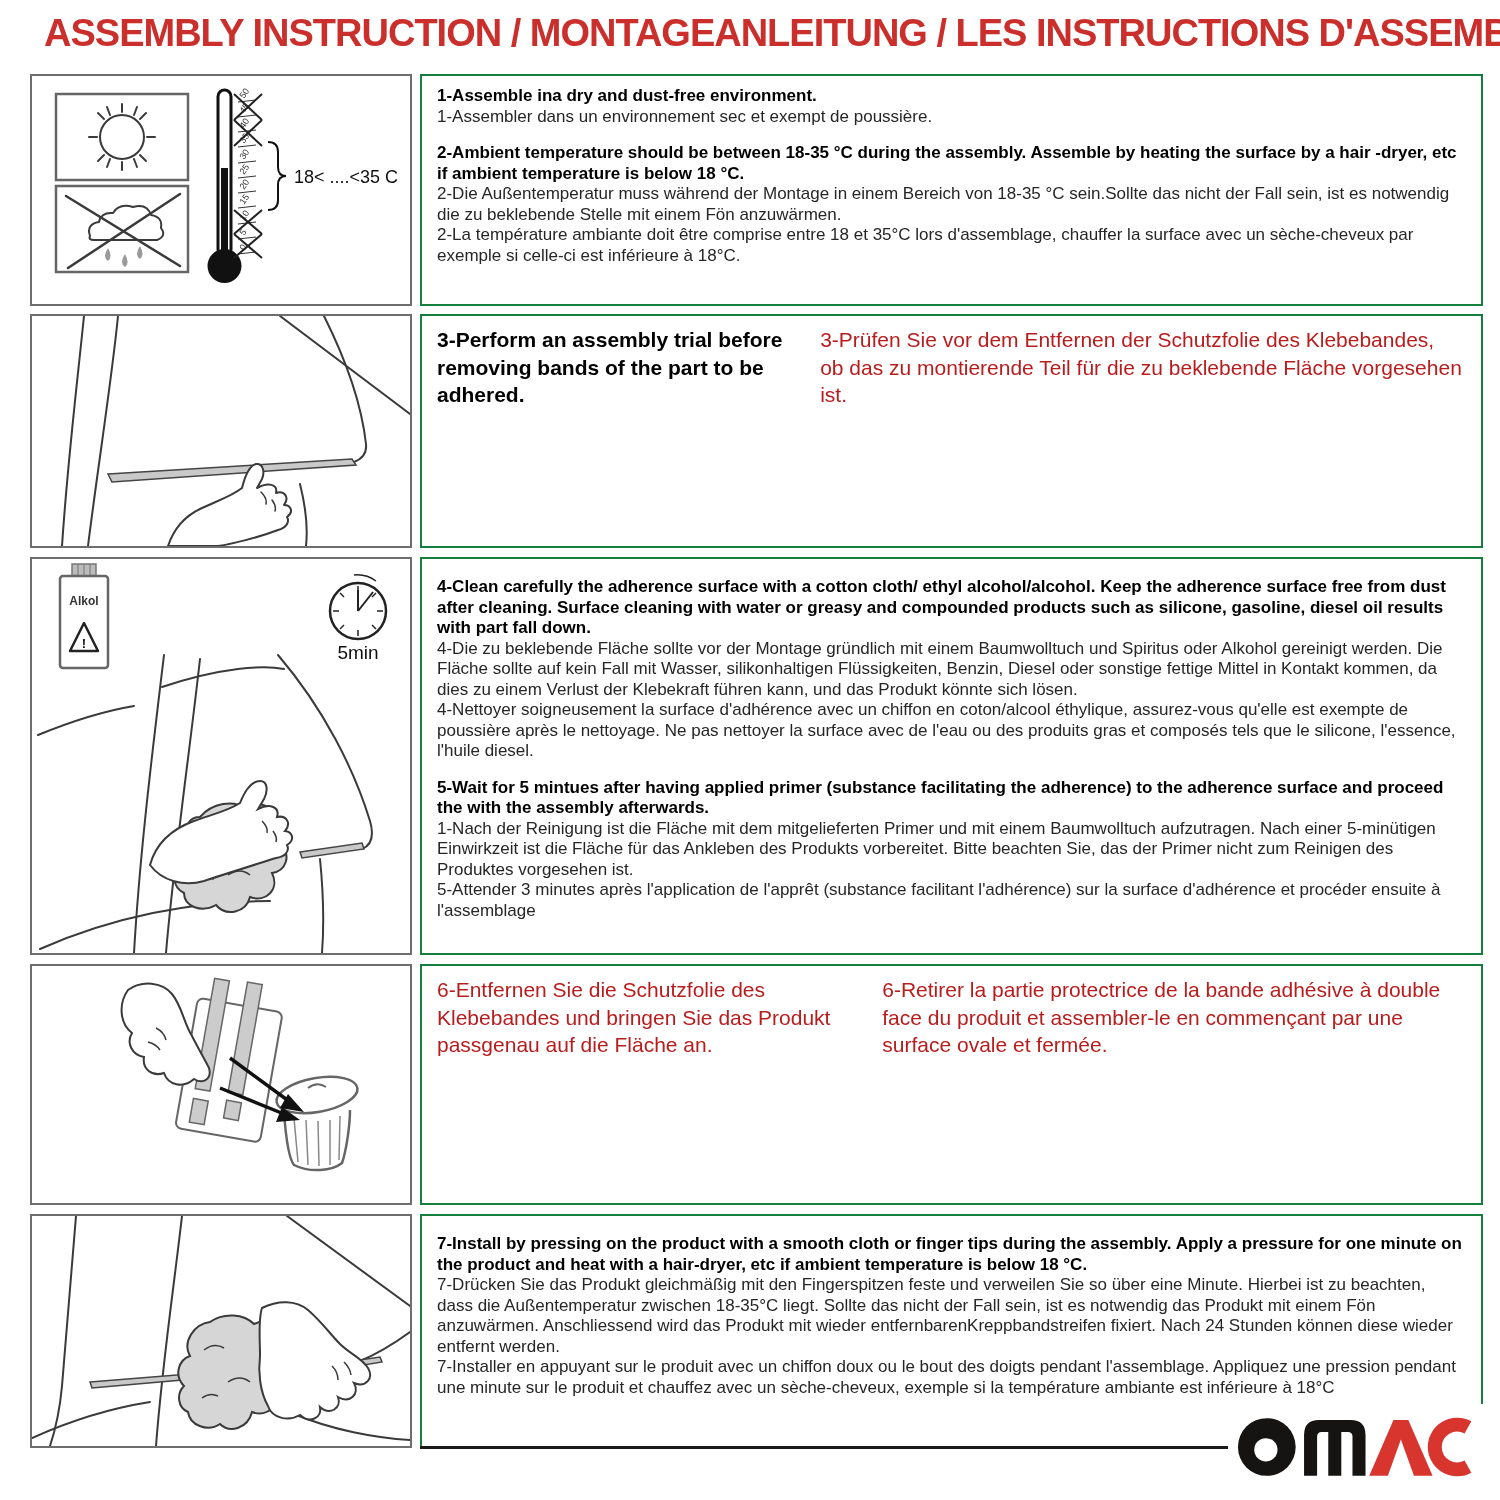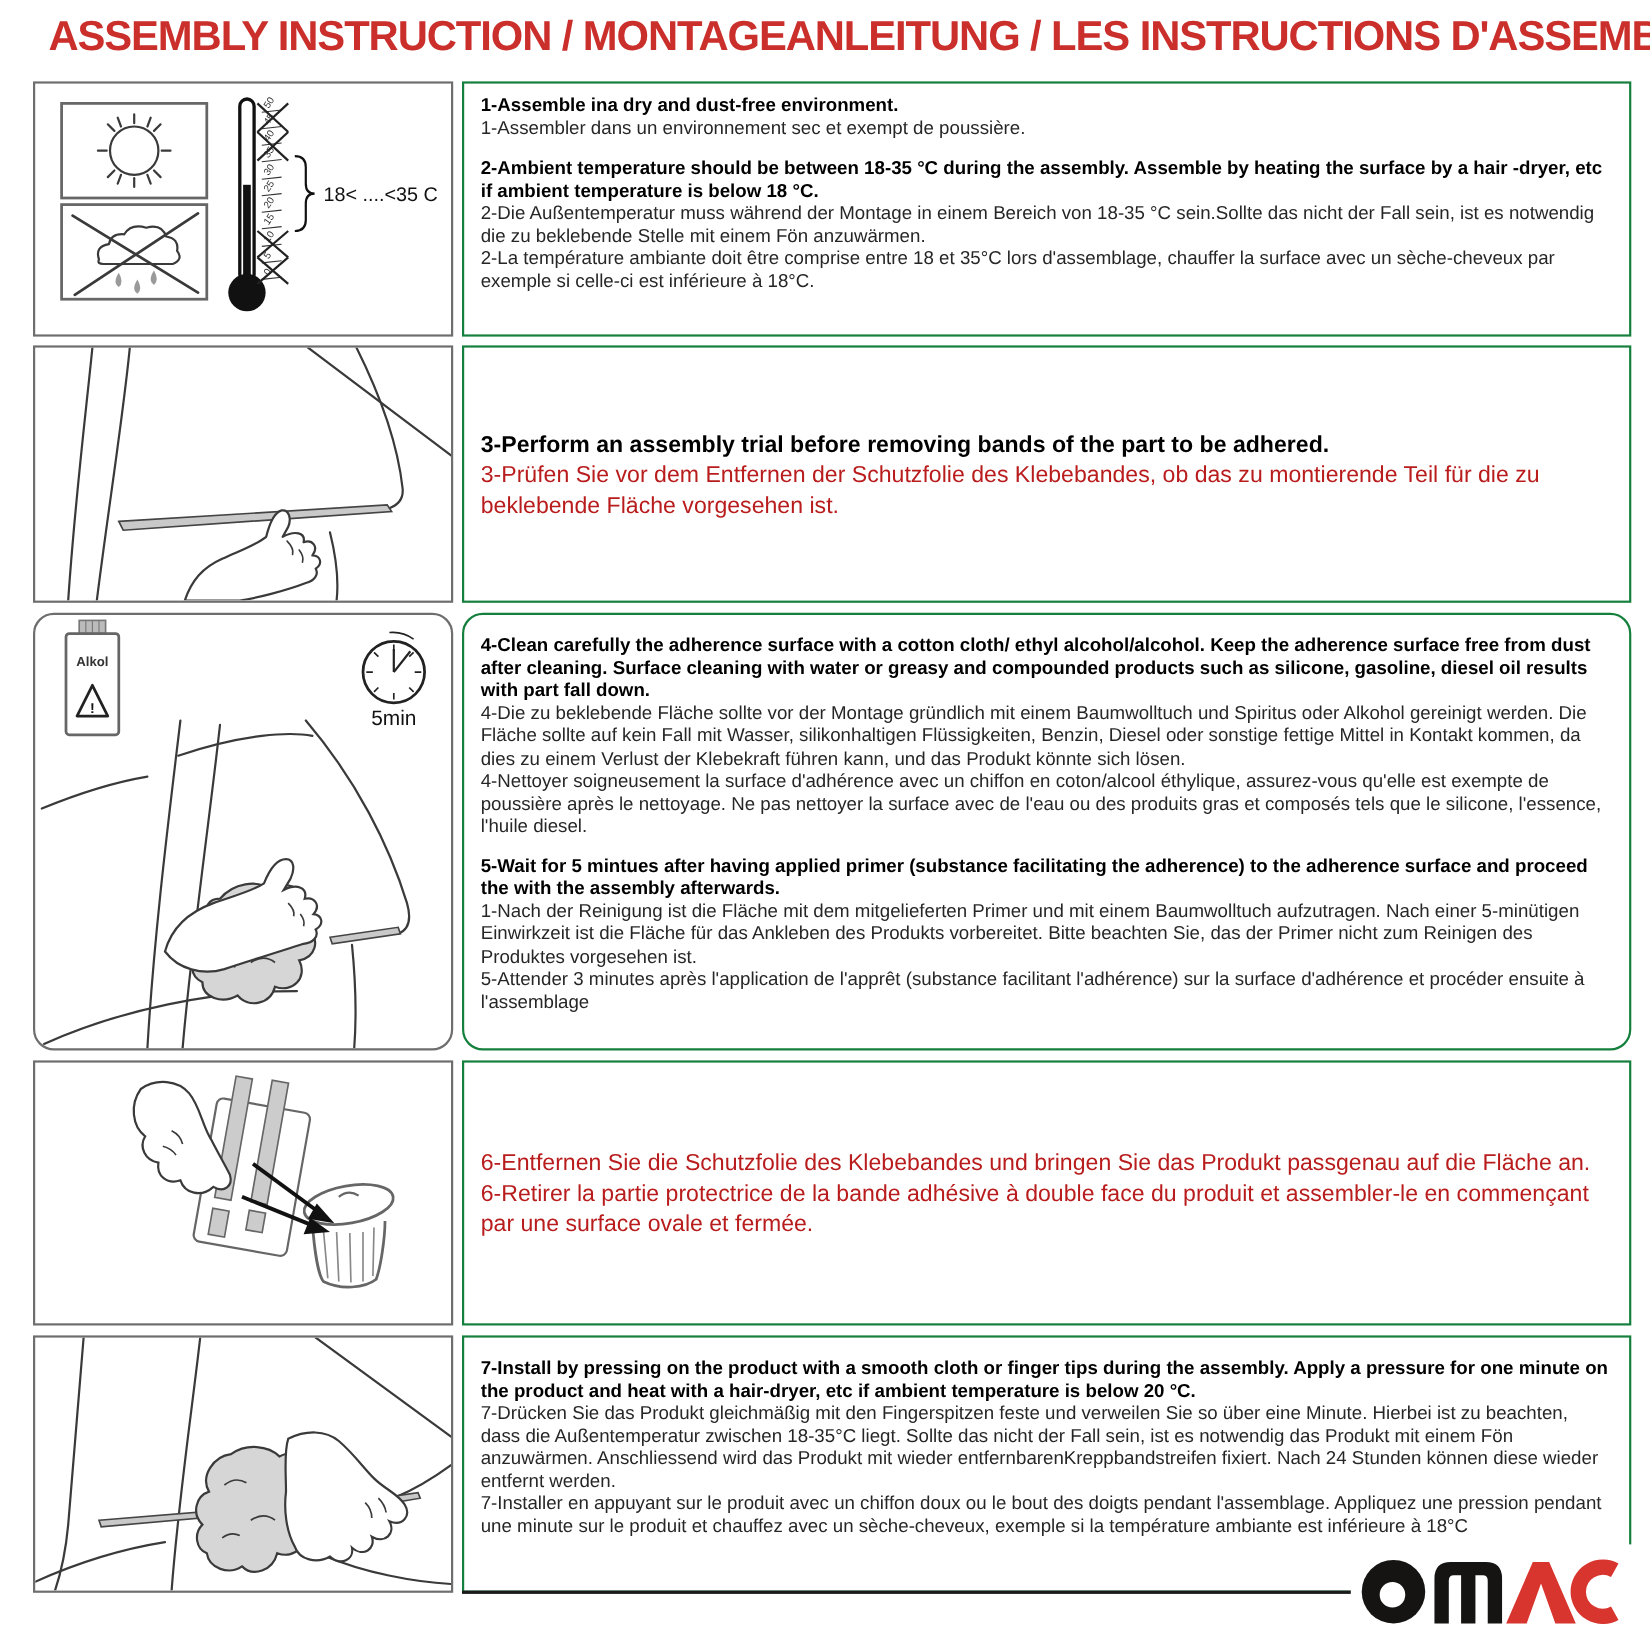--- a/index.html
+++ b/index.html
@@ -14,24 +14,24 @@
   }
   .ibox{
     position:absolute;left:30px;width:382px;box-sizing:border-box;
     border:2px solid #6e6e6e;background:#fff;overflow:hidden;
   }
   .tbox{
     position:absolute;left:420px;width:1063px;box-sizing:border-box;
     border:2px solid #15803d;background:#fff;padding:10px 18px 8px 15px;
     overflow:hidden;
   }
-  .tbox.center{display:flex;flex-direction:column;justify-content:center;}
+  .tbox.center{display:flex;justify-content:center;}
   .r1{top:74px;height:232px;}
   .r2{top:314px;height:234px;}
-  .r3{top:557px;height:398px;border-radius:19px;}
+  .r3{top:557px;height:398px;}
   .r4{top:964px;height:241px;}
   .r5{top:1214px;height:234px;}
   .s{font-size:17px;line-height:20.5px;color:#262626;margin:0;}
   .s.b{font-weight:700;color:#000;}
   .l{font-size:21px;line-height:27.5px;color:#b91c1c;margin:0;}
   .l.b{font-weight:700;color:#000;}
   .gap{height:16px;}
   .gap-sm{height:8px;}
   svg{display:block;}
   .lineart{stroke:#3a3a3a;stroke-width:2;fill:none;stroke-linecap:round;stroke-linejoin:round;}
@@ -267,21 +267,21 @@
       <path d="M172,134 q10,-8 20,-2 M196,166 q12,-8 22,0 M170,182 q8,-6 16,-2" fill="none" stroke="#3a3a3a" stroke-width="1.5"></path>
     </g>
     <g>
       <path d="M230,92 C246,84 264,84 276,94 C290,106 298,118 308,128 C318,138 330,142 336,152 C342,162 334,172 322,167 C328,178 318,188 306,181 C310,192 298,200 288,191 C290,202 278,208 268,199 C256,206 240,202 236,190 C228,176 226,156 228,140 C228,122 226,104 230,92 Z" fill="#fff" stroke="#3a3a3a" stroke-width="2"></path>
       <path d="M300,150 q6,6 6,14 M312,146 q6,6 7,13" fill="none" stroke="#3a3a3a" stroke-width="1.5"></path>
     </g>
   </svg>
 </div>
 <div class="tbox r5">
   <div class="gap-sm"></div>
-  <p class="s b">7-Install by pressing on the product with a smooth cloth or finger tips during the assembly. Apply a pressure for one minute on the product and heat with a hair-dryer, etc if ambient temperature is below 20 °C.</p>
+  <p class="s b">7-Install by pressing on the product with a smooth cloth or finger tips during the assembly. Apply a pressure for one minute on the product and heat with a hair-dryer, etc if ambient temperature is below 18 °C.</p>
   <p class="s">7-Drücken Sie das Produkt gleichmäßig mit den Fingerspitzen feste und verweilen Sie so über eine Minute. Hierbei ist zu beachten, dass die Außentemperatur zwischen 18-35°C liegt. Sollte das nicht der Fall sein, ist es notwendig das Produkt mit einem Fön anzuwärmen. Anschliessend wird das Produkt mit wieder entfernbarenKreppbandstreifen fixiert. Nach 24 Stunden können diese wieder entfernt werden.</p>
   <p class="s">7-Installer en appuyant sur le produit avec un chiffon doux ou le bout des doigts pendant l'assemblage. Appliquez une pression pendant une minute sur le produit et chauffez avec un sèche-cheveux, exemple si la température ambiante est inférieure à 18°C</p>
 </div>
 
 <div class="footer-line"></div>
 
 <div class="logo-wrap">
   <svg width="244" height="62" viewBox="0 0 262 66" role="img" aria-label="OMAC">
     <circle cx="32" cy="33" r="31" fill="#161413"></circle>
     <circle cx="31" cy="36" r="12.5" fill="#fff"></circle>

